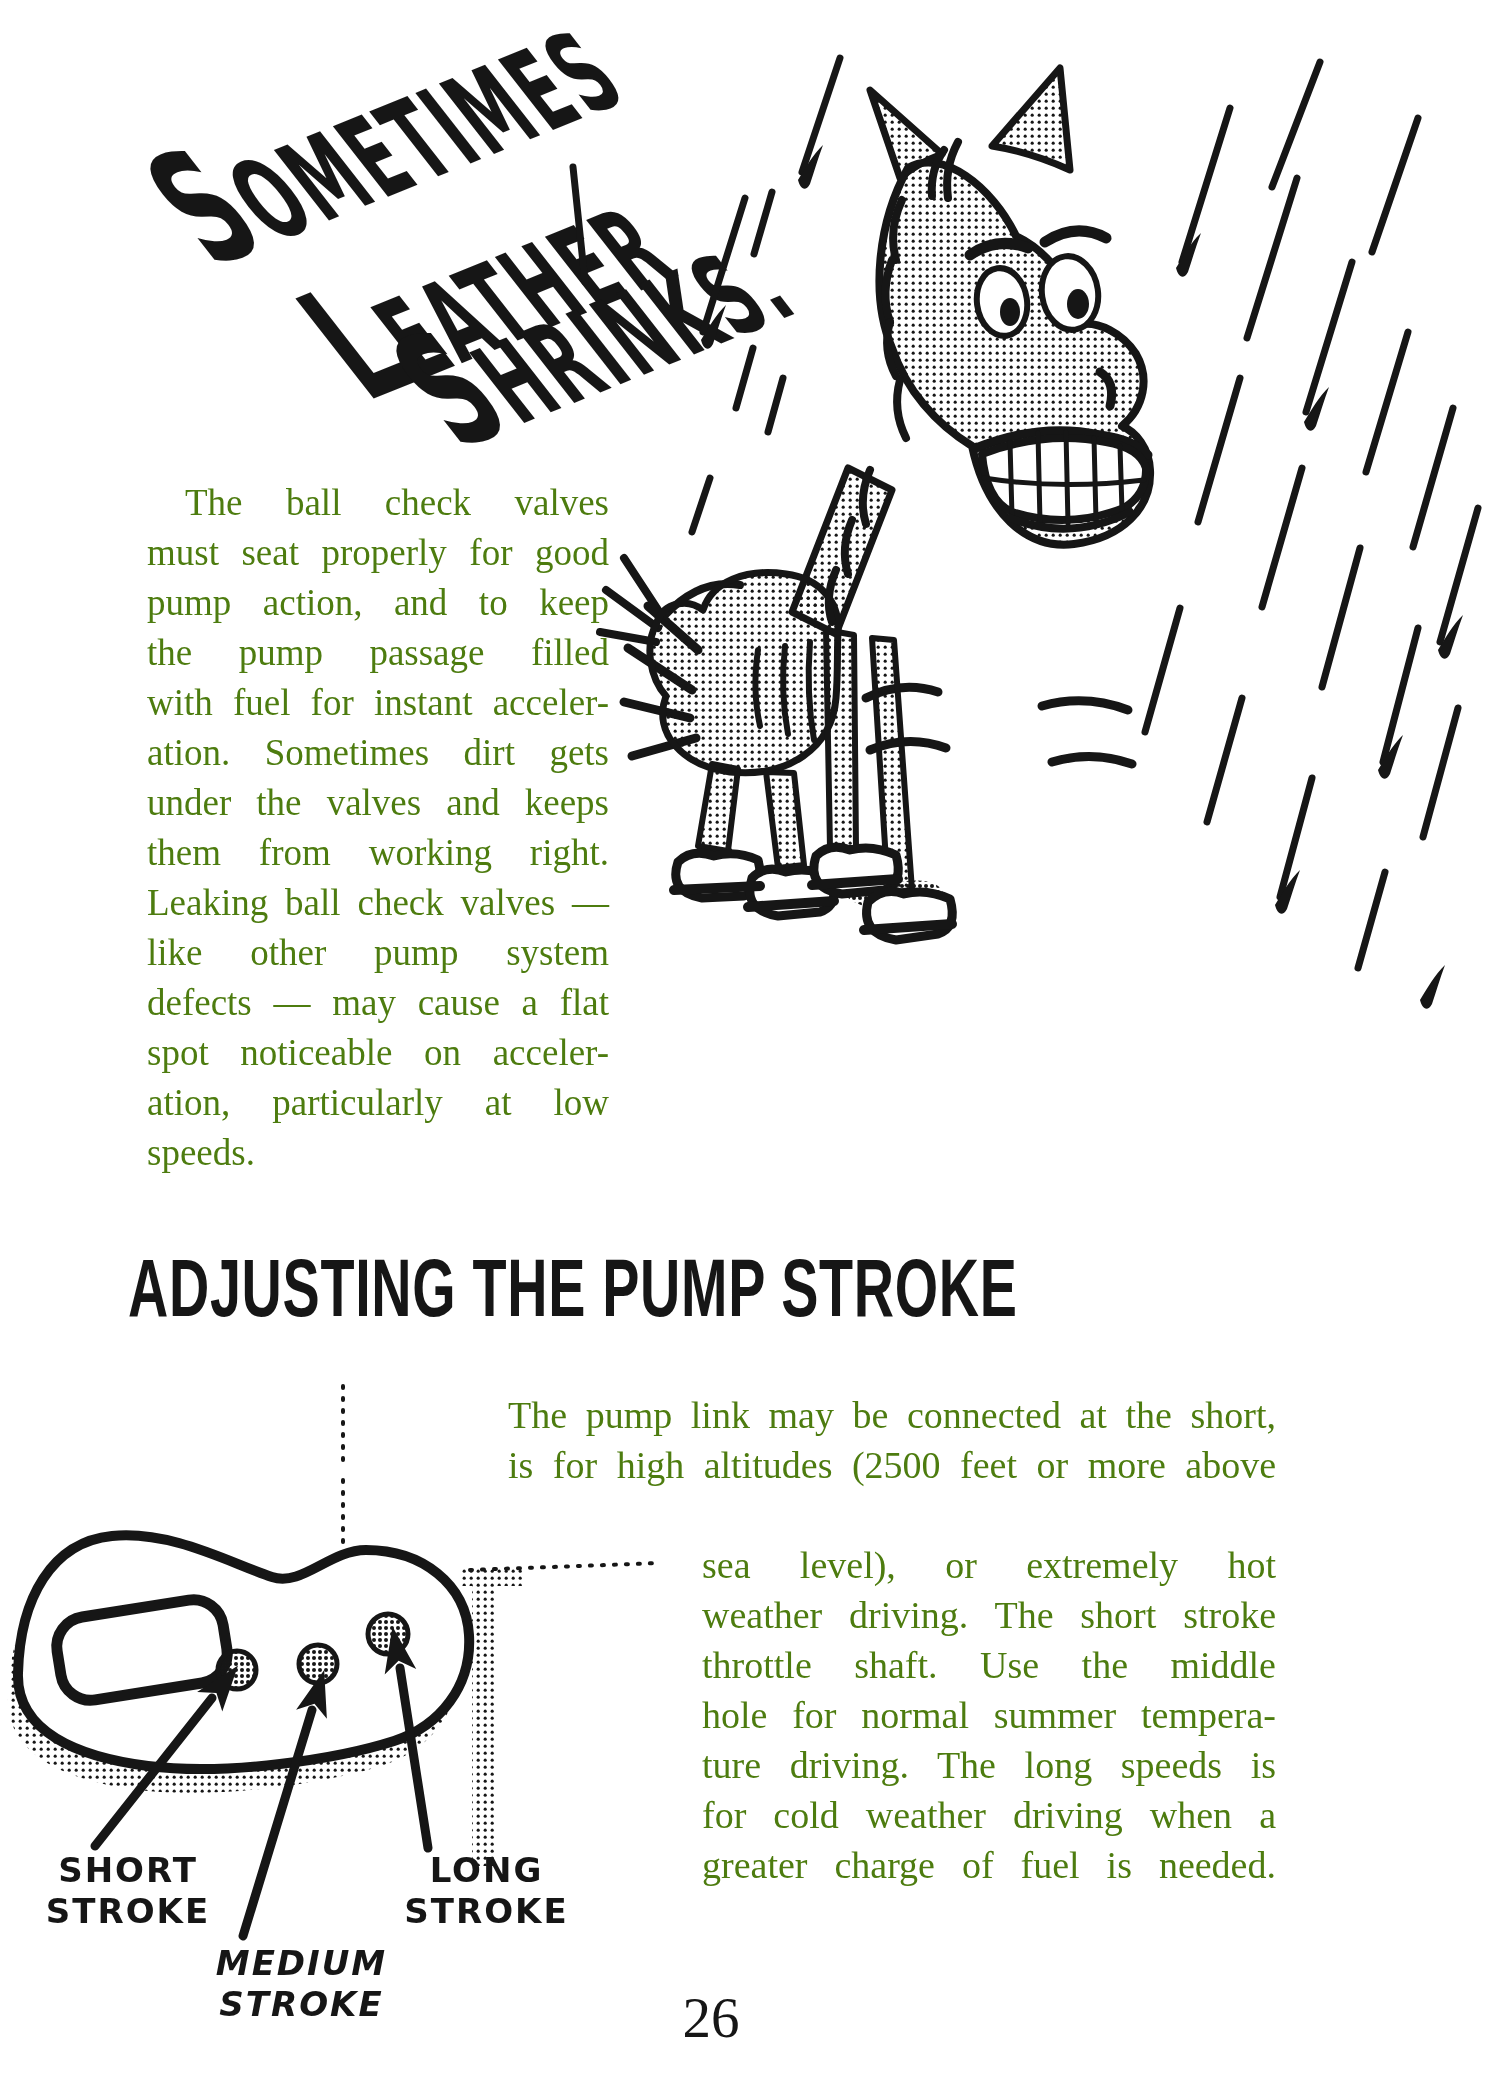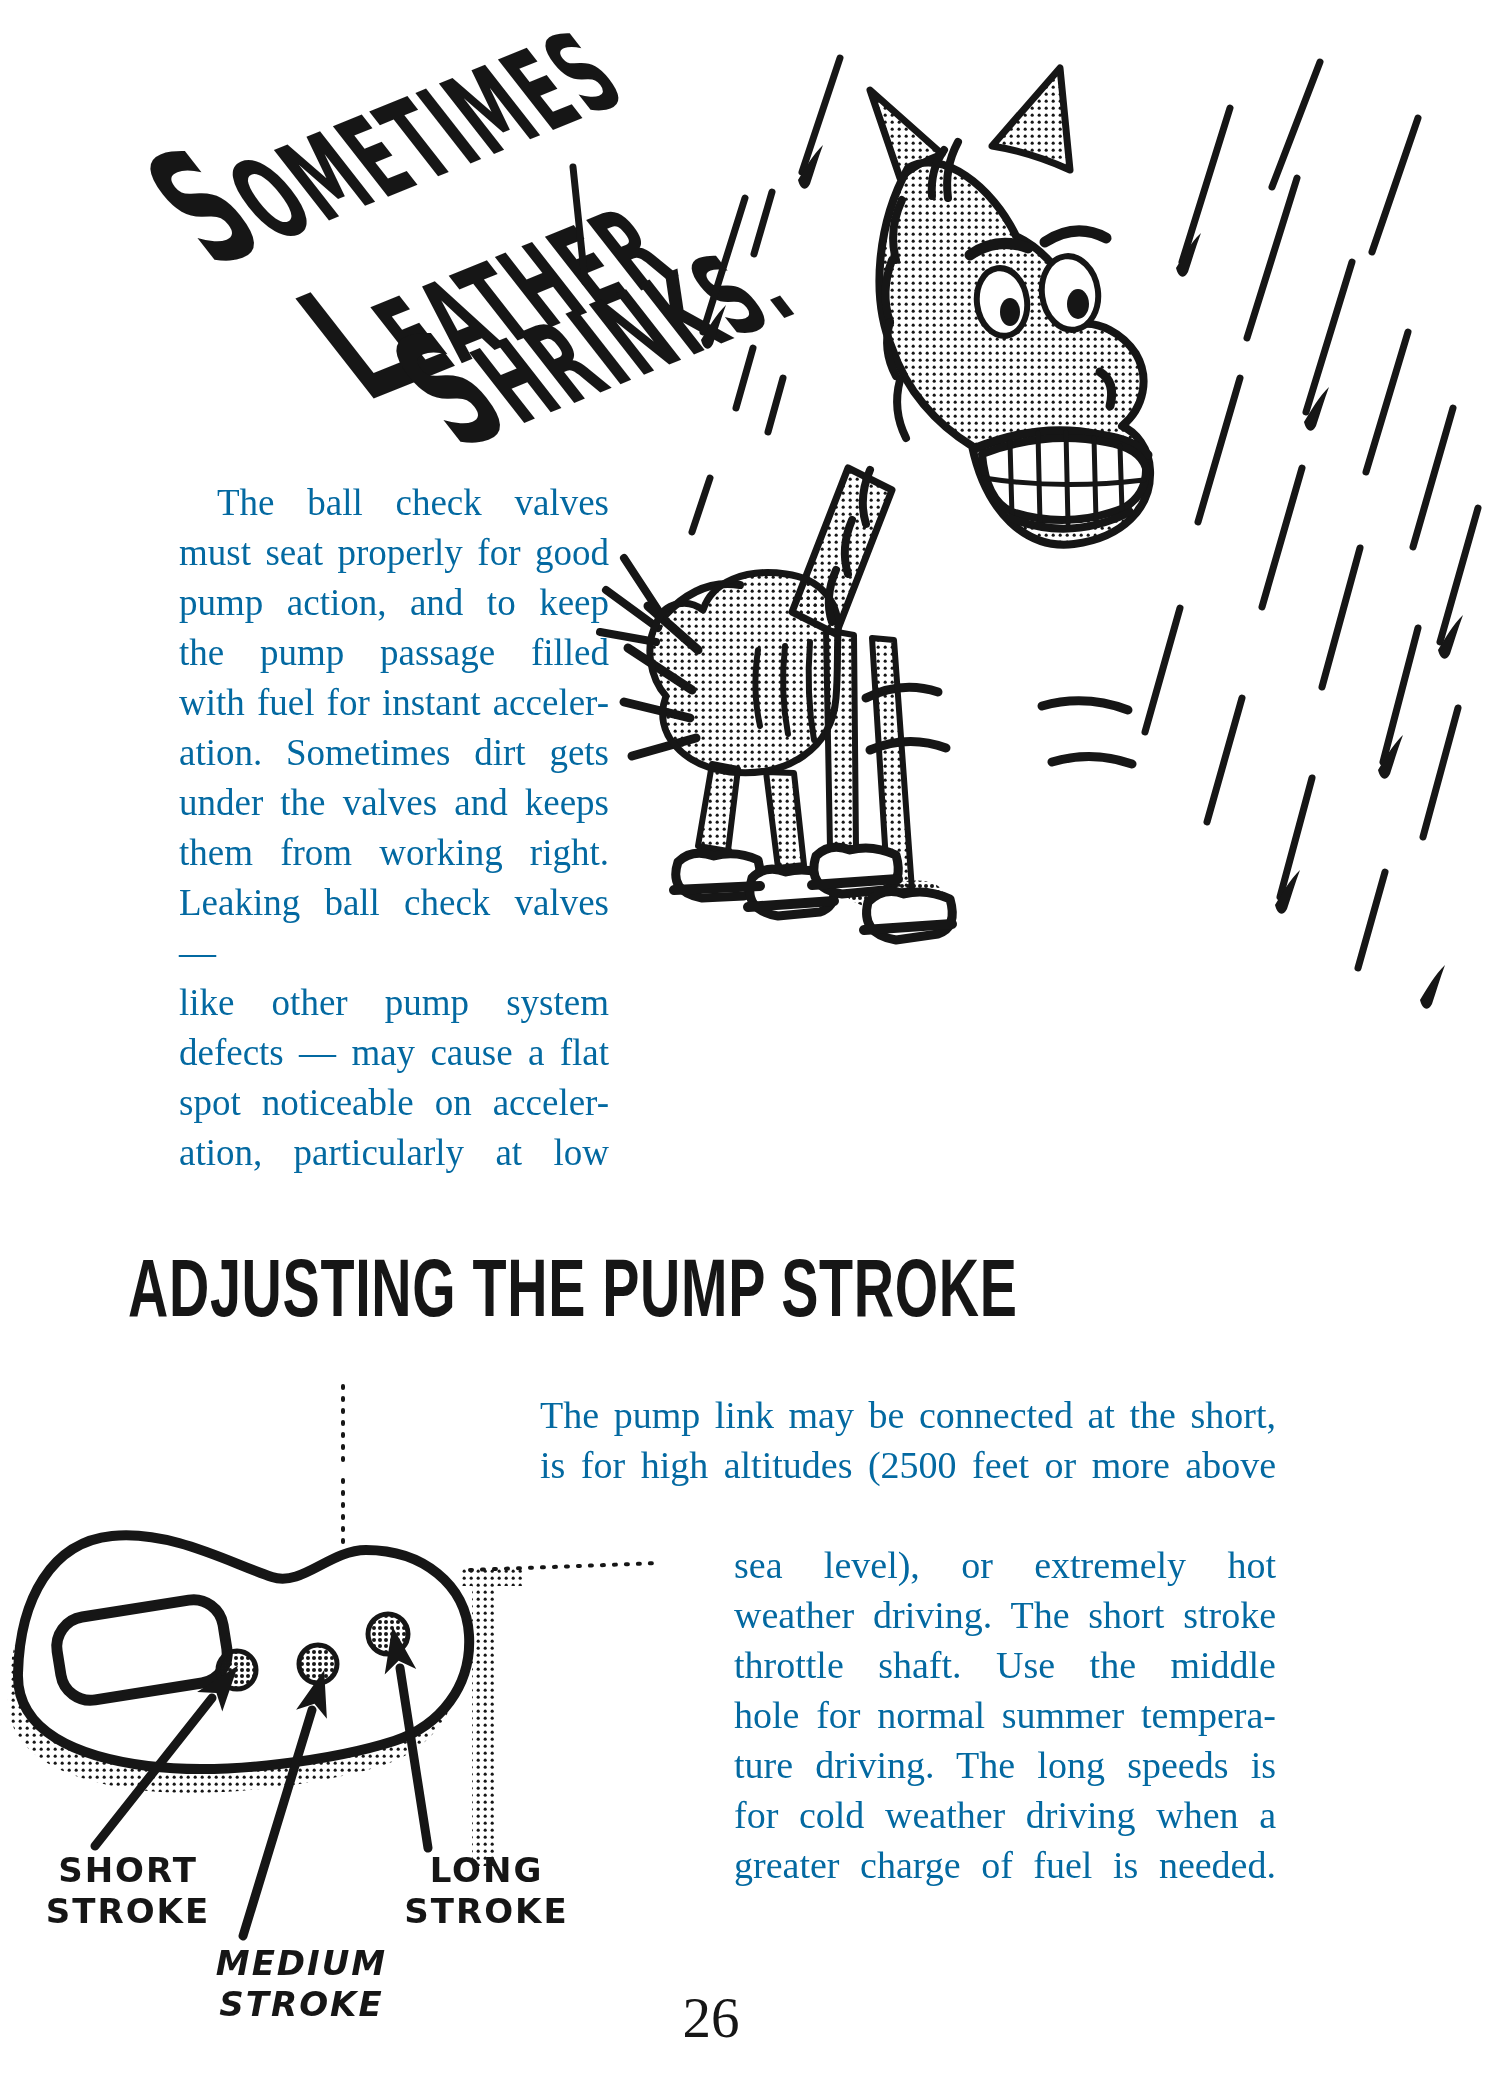--- a/index.html
+++ b/index.html
@@ -17,21 +17,21 @@
   }
   .hand-line::first-letter { font-size:1.42em; }
   .t1 { left:122px; top:152px; }
   .t2 { left:276px; top:286px; }
   .t3 { left:368px; top:334px; }
 
   
   .col { position:absolute; }
   .bline {
     font-family:"Liberation Serif", serif; font-size:37px; line-height:50px;
-    text-align:justify; text-align-last:justify; color:#0369a1;margin-left:32px;
+    text-align:justify; text-align-last:justify; color:#4d7c0f;
   }
   .p2 .bline { font-size:38px; }
   .indent { text-indent:38px; }
   .noj { text-align-last:left; }
   .intro  { left:147px; top:478px;  width:462px; }
   .pwide  { left:508px; top:1390px; width:768px; }
   .pnarrow{ left:702px; top:1540px; width:574px; }
 
   
   .heading {
@@ -233,20 +233,21 @@
     <div class="bline">the pump passage filled</div>
     <div class="bline">with fuel for instant acceler-</div>
     <div class="bline">ation. Sometimes dirt gets</div>
     <div class="bline">under the valves and keeps</div>
     <div class="bline">them from working right.</div>
     <div class="bline">Leaking ball check valves —</div>
     <div class="bline">like other pump system</div>
     <div class="bline">defects — may cause a flat</div>
     <div class="bline">spot noticeable on acceler-</div>
     <div class="bline">ation, particularly at low</div>
+    <div class="bline noj">speeds.</div>
   </div>
 
   <h2 class="heading">ADJUSTING THE PUMP STROKE</h2>
 
   <div class="col pwide p2">
     <div class="bline">The pump link may be connected at the short,</div>
     <div class="bline">is for high altitudes (2500 feet or more above</div>
   </div>
 
   <div class="col pnarrow p2">

